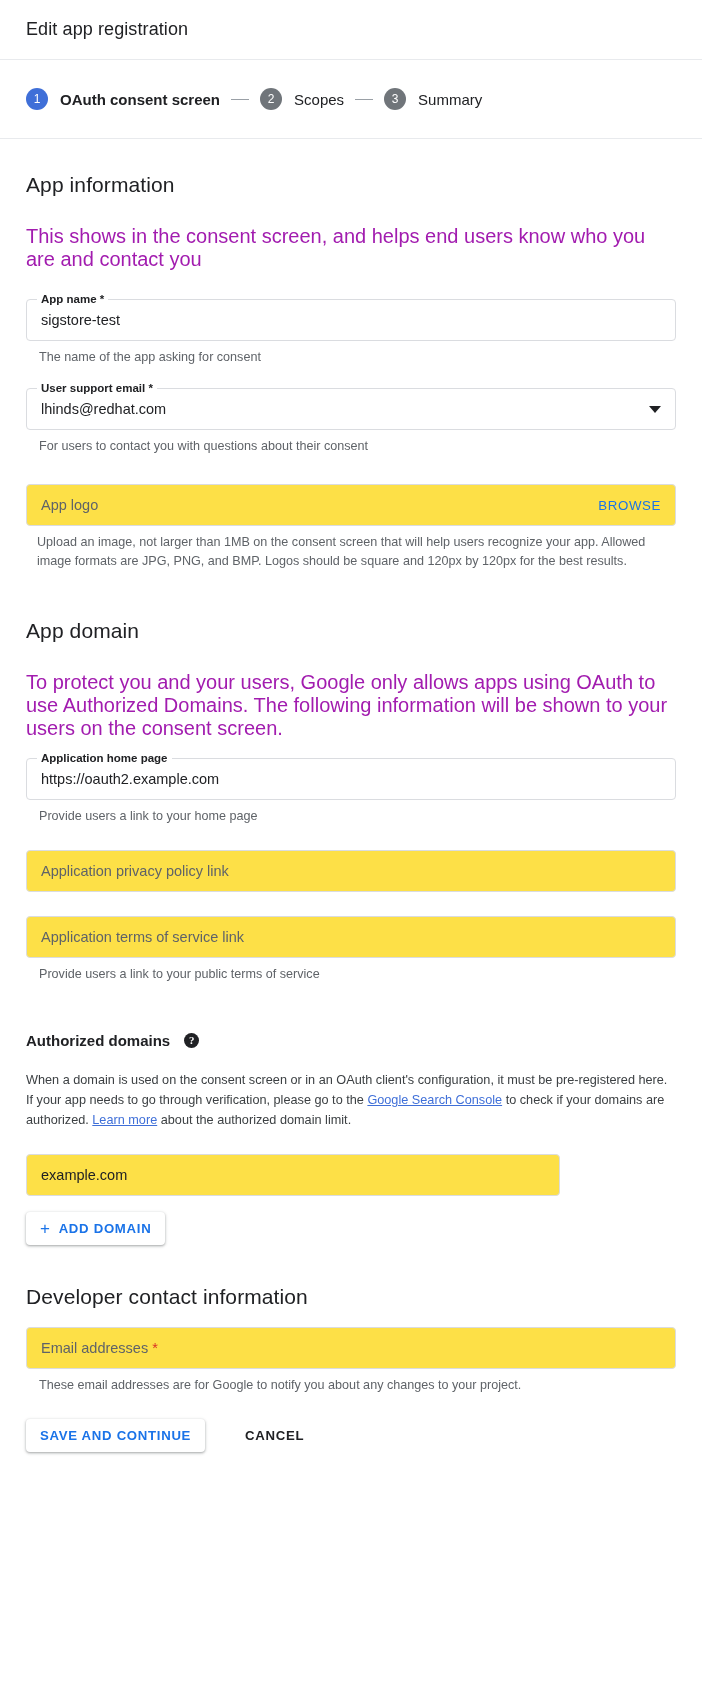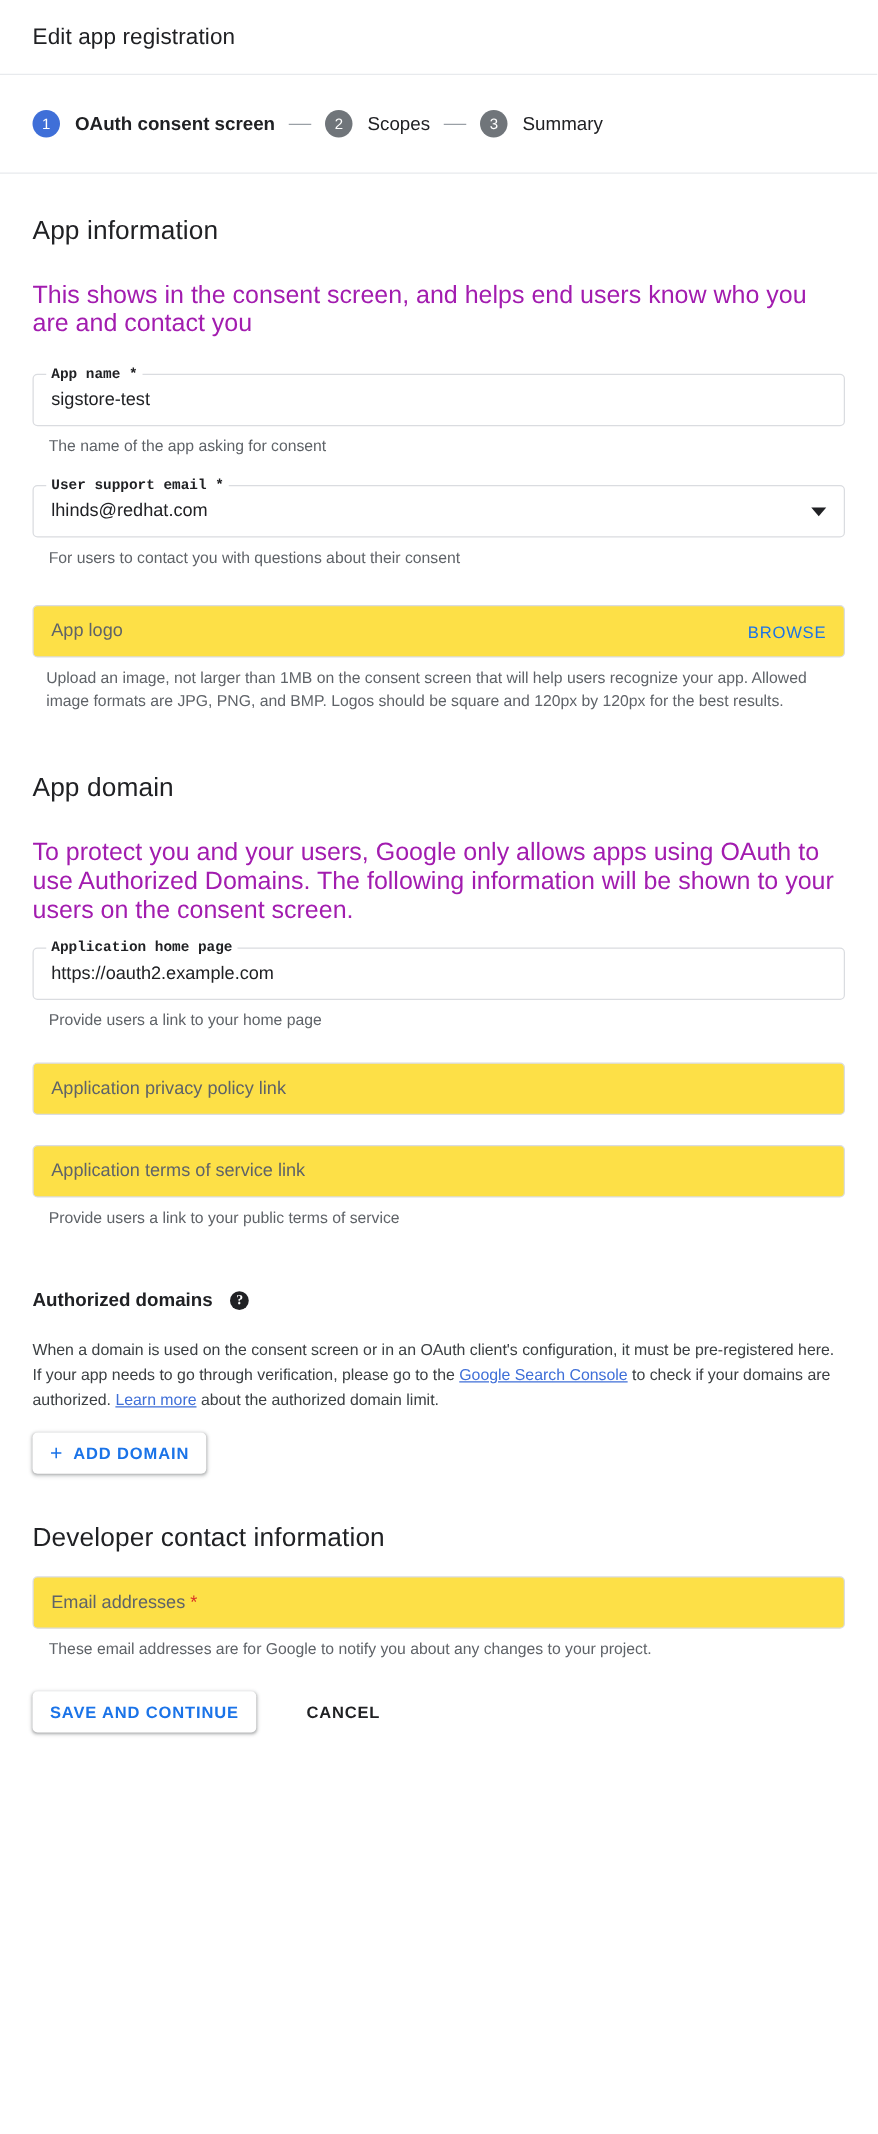--- a/index.html
+++ b/index.html
@@ -130,21 +130,20 @@
     position: absolute;
     top: -7px;
     left: 10px;
     background: #ffffff;
     padding: 0 4px;
     font-size: 11.5px;
     font-weight: 700;
     color: #202124;
     line-height: 13px;
     white-space: nowrap;
-    font-family: Liberation Mono, monospace;
   }
   .field-value {
     font-size: 14.5px;
     color: #202124;
   }
   .field-placeholder {
     font-size: 14.5px;
     color: #5f6368;
   }
   .field-hint {
@@ -331,20 +330,25 @@
 
   <h3 class="section-title-sm mt-56">
     <span>Authorized domains</span>
     <span class="help-icon">?</span>
   </h3>
 
   <p class="link-para mt-21">
     <span>When a domain is used on the consent screen or in an OAuth client's configuration, it must be pre-registered here. If your app needs to go through verification, please go to the </span><a href="#">Google Search Console</a><span> to check if your domains are authorized. </span><a href="#">Learn more</a><span> about the authorized domain limit.</span>
   </p>
 
+  <div class="field mt-24" style="max-width:534px;">
+    <div class="plain-input">
+      <span class="field-value">example.com</span>
+    </div>
+  </div>
 
   <div class="mt-16">
     <button class="btn">
       <span class="btn-plus">+</span>
       <span>ADD DOMAIN</span>
     </button>
   </div>
 
   <h2 class="section-title mt-40">Developer contact information</h2>
 

